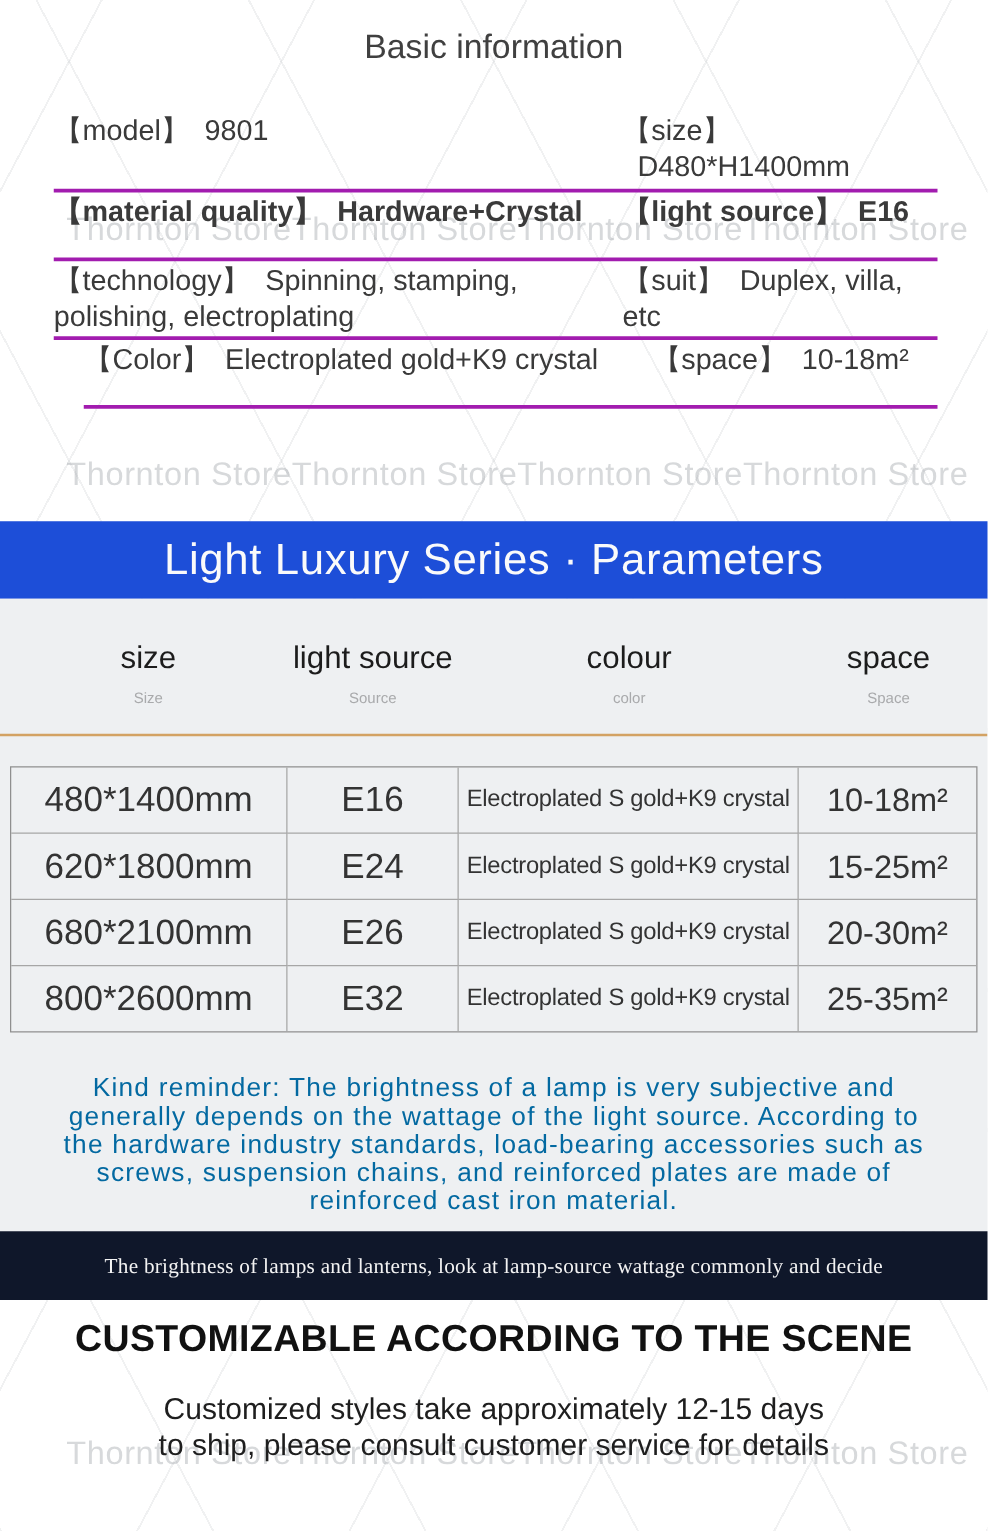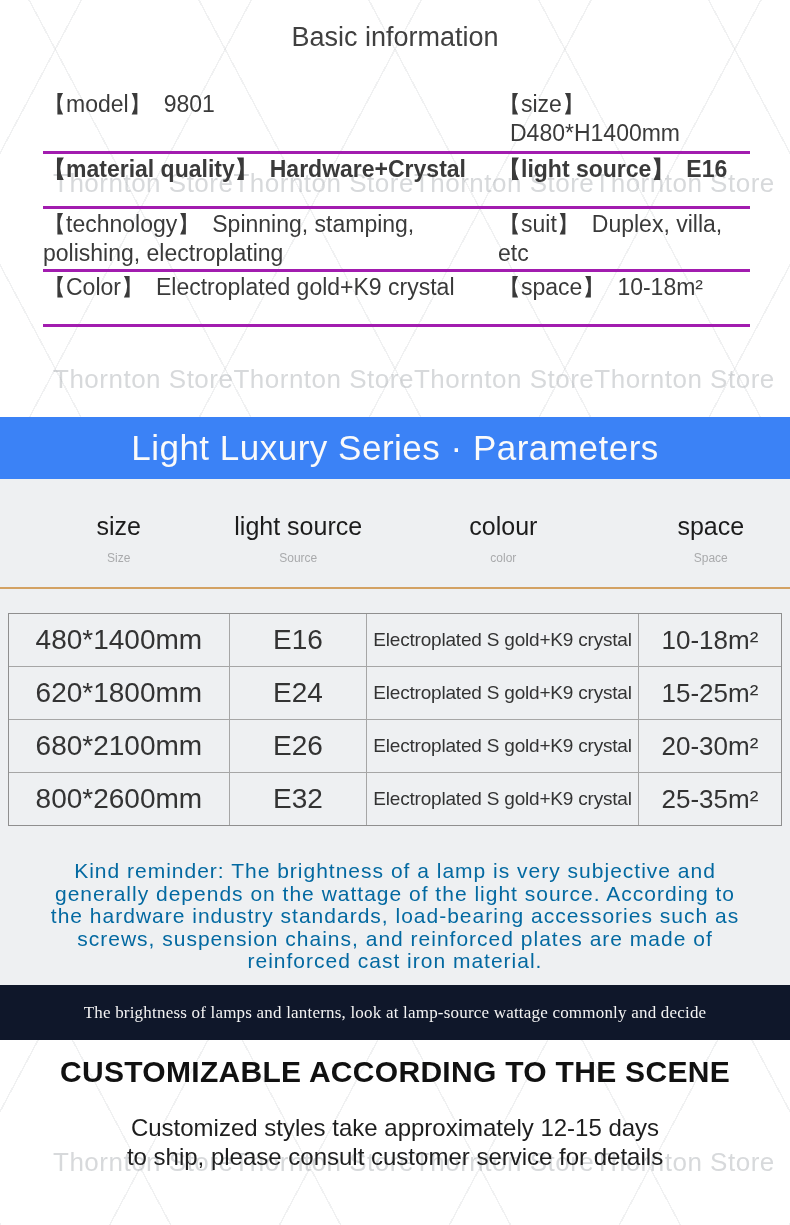--- a/index.html
+++ b/index.html
@@ -29,21 +29,21 @@
   .content{position:relative;z-index:2;}
 
   
   .basic{height:417px;box-sizing:border-box;padding-top:22px;}
   .basic-title{text-align:center;font-size:27px;color:#404040;line-height:31px;}
   .info-grid{margin:36px 40px 0 43px;}
   .info-row{display:flex;align-items:flex-start;border-bottom:3px solid #a21caf;}
   .info-row.r1{min-height:62px;}
   .info-row.r2{min-height:52px;font-weight:bold;}
   .info-row.r3{min-height:60px;}
-  .info-row.r4{min-height:52px;}
+  .info-row.r4{min-height:52px;margin-left:24px;}
   .cell-left{flex:0 0 455px;padding-right:18px;box-sizing:border-box;}
   .cell-right{flex:1;}
   .info-label{font-size:23px;color:#3a3a3a;}
   .info-value{font-size:23px;color:#3a3a3a;margin-left:12px;}
   .cell-left .wrapv{display:inline;}
 
   
   .banner{
     height:62px;display:flex;align-items:center;justify-content:center;
     color:#fafafa;font-size:35px;letter-spacing:0.5px;
@@ -177,21 +177,21 @@
         <div class="cell-left">
           <span class="info-label">【Color】</span><span class="info-value">Electroplated gold+K9 crystal</span>
         </div>
         <div class="cell-right">
           <span class="info-label">【space】</span><span class="info-value">10-18m²</span>
         </div>
       </div>
     </div>
   </section>
 
-  <section class="banner" style="background: #3b82f6;">
+  <section class="banner" style="background: #1d4ed8;">
     <span>Light Luxury Series · Parameters</span>
   </section>
 
   <section class="params" style="background: rgb(238, 240, 242);">
     <div class="param-headers">
       <div class="ph">size</div>
       <div class="ph">light source</div>
       <div class="ph">colour</div>
       <div class="ph">space</div>
     </div>

